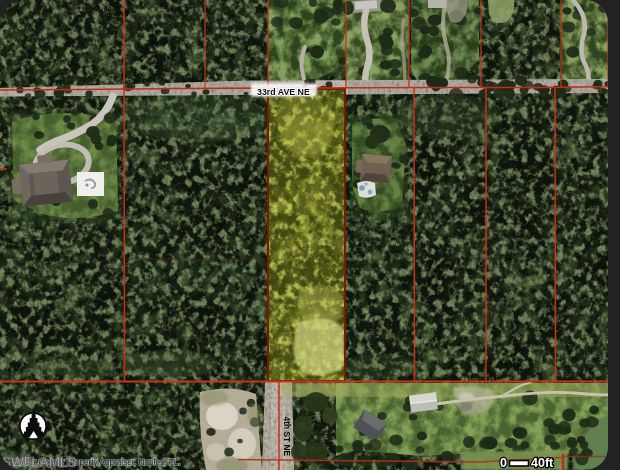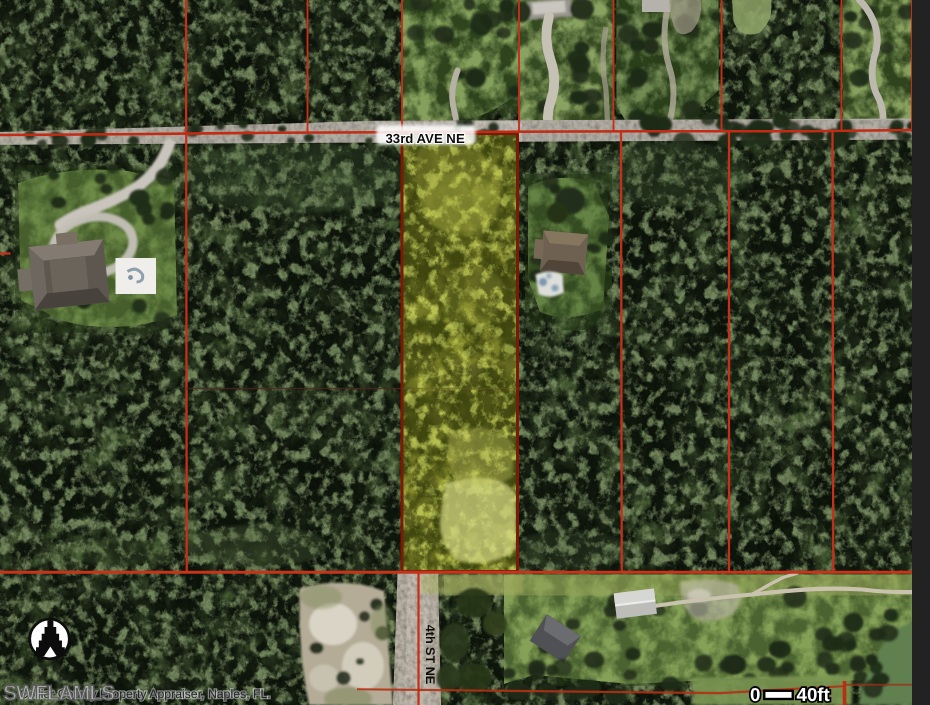--- a/index.html
+++ b/index.html
@@ -1,16 +1,16 @@
 <!DOCTYPE html>
 <html><head>
 <meta charset="utf-8">
 <style>
 html,body{margin:0;padding:0;background:#222;}
-#map{position:relative;width:608px;height:470px;overflow:hidden;font-family:"Liberation Sans",sans-serif;}
+#map{position:relative;width:608px;height:470px;overflow:hidden;font-family:"Liberation Sans",sans-serif;border-radius:23px;}
 svg{display:block}
 </style>
 </head>
 <body>
 <div id="map">
 <svg width="620" height="470" viewBox="0 0 620 470">
 <defs>
   <filter id="fE" x="0" y="0" width="620" height="470" filterUnits="userSpaceOnUse" color-interpolation-filters="sRGB">
     <feTurbulence type="fractalNoise" baseFrequency="0.022 0.02" numOctaves="3" seed="14" result="t"></feTurbulence>
     <feColorMatrix in="t" type="matrix" values="0 0 0 0 0.05  0 0 0 0 0.08  0 0 0 0 0.04  1.8 1.8 0 0 -1.25"></feColorMatrix>

